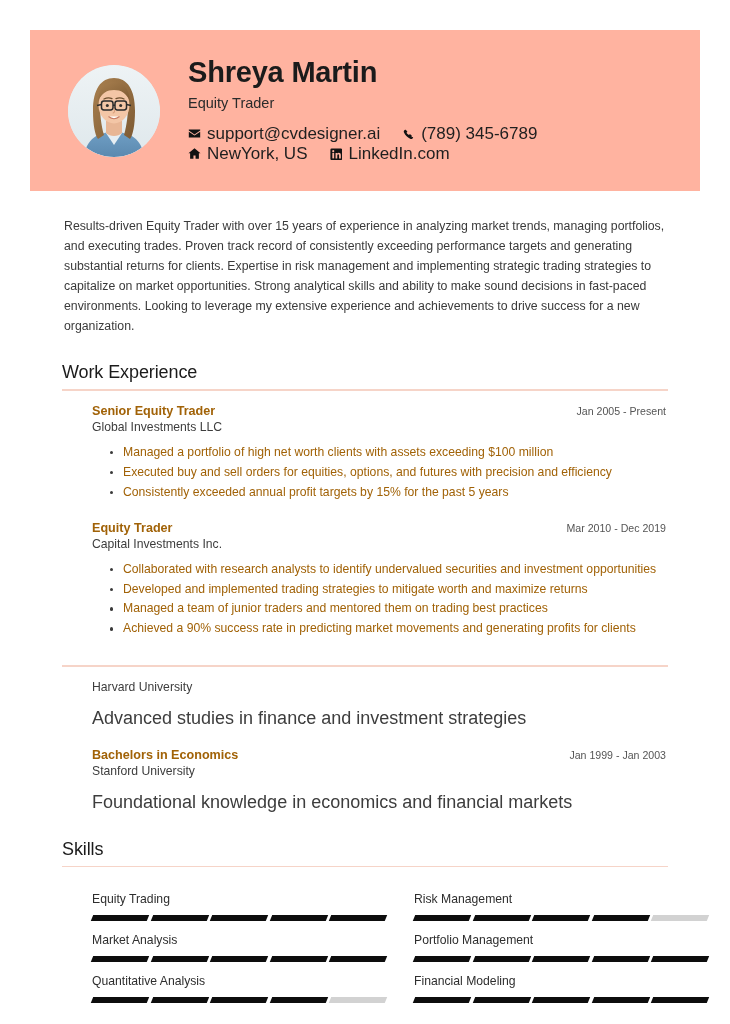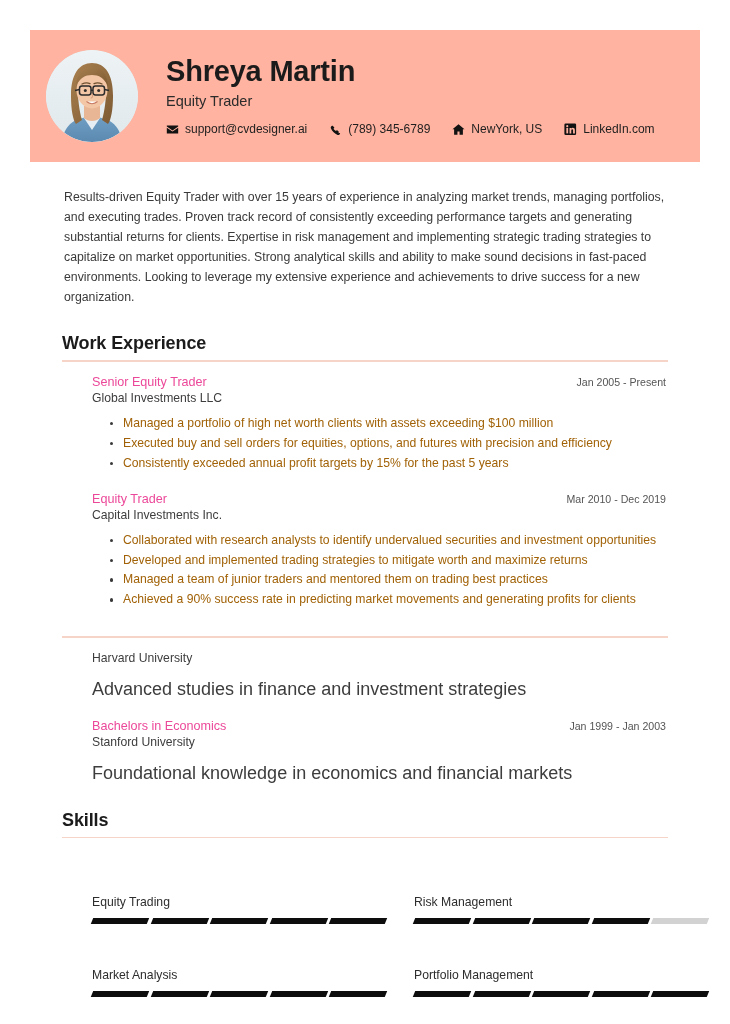--- a/index.html
+++ b/index.html
@@ -15,24 +15,24 @@
     position: absolute;
     left: 30px; top: 30px;
     width: 670px;
     min-height: 994px;
     background: #ffffff;
   }
 
   
   .header {
     background: #ffb3a0;
-    height: 132px;
+    height: 161px;
     display: flex;
     align-items: center;
-    padding-left: 16px;
+    padding-left: 38px;
   }
   .avatar-wrap {
     width: 92px; height: 92px;
     border-radius: 50%;
     overflow: hidden;
     flex: 0 0 auto;
     background: #e4ecef;
     position: relative;
   }
   .avatar-svg { display: block; width: 92px; height: 92px; }
@@ -58,21 +58,21 @@
   }
   .contacts {
     display: flex;
     align-items: center;
     flex-wrap: wrap;
     gap: 0;
   }
   .contact {
     display: flex;
     align-items: center;
-    font-size: 12px;
+    font-size: 17px;
     color: #1f1f1f;
     margin-right: 22px;
     white-space: nowrap;
   }
   .contact .ic {
     display: inline-flex;
     align-items: center;
     justify-content: center;
     margin-right: 6px;
     width: 13px; height: 13px;
@@ -87,42 +87,42 @@
     line-height: 1.62;
     color: #3a3a3a;
     margin: 26px 0 0 0;
     padding: 0 3px 0 2px;
     text-align: left;
   }
 
   .section { margin-top: 26px; }
   .section-title {
     font-size: 18px;
-    font-weight: bold;
+    font-weight: normal;
     color: #1b1b1b;
     margin: 0 0 6px 0;
     letter-spacing: -0.1px;
   }
   .section-rule {
     height: 1.5px;
     background: #f6d4c8;
     width: 100%;
     margin-bottom: 13px;
   }
 
   .entry { margin-bottom: 4px; padding-left: 30px; position: relative; }
   .entry-head {
     display: flex;
     align-items: baseline;
     justify-content: space-between;
   }
   .entry-title {
     font-size: 12.6px;
-    font-weight: normal;
-    color: #ec4899;
+    font-weight: bold;
+    color: #a16207;
   }
   .entry-date {
     font-size: 10.6px;
     color: #555555;
     white-space: nowrap;
     padding-left: 16px;
     padding-right: 2px;
   }
   .entry-org {
     font-size: 12.2px;
@@ -166,21 +166,20 @@
     padding-left: 30px;
   }
   .skill {
     padding-top: 12px;
     padding-bottom: 0;
   }
   .skill-name {
     font-size: 12.2px;
     color: #2e2e2e;
     margin-bottom: 9px;
-    margin-top: 32px;
   }
   .skill-bar {
     display: flex;
     gap: 4px;
     width: 294px;
     max-width: 100%;
   }
   .seg {
     flex: 1 1 0;
     height: 6px;

